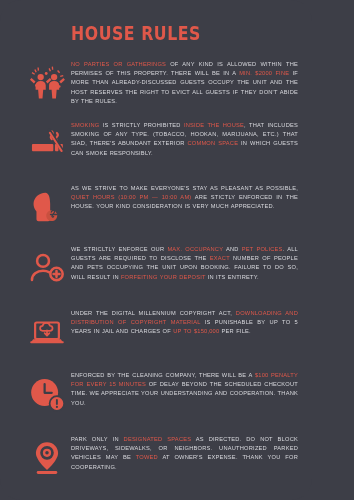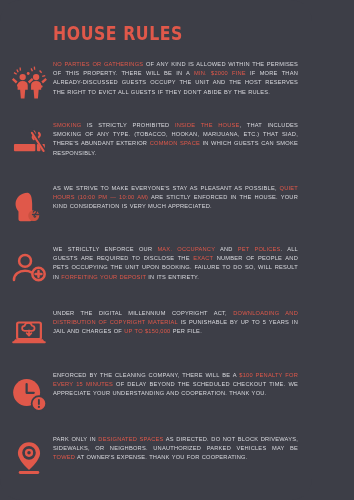--- a/index.html
+++ b/index.html
@@ -7,21 +7,21 @@
     width:354px;height:500px;
     background:#3d3e47;
     font-family:"Liberation Sans", sans-serif;
     overflow:hidden;
   }
   .page{
     position:relative;
     width:312px;height:500px;
     background:#3d3e47;
     box-sizing:border-box;
-    padding:22px 10px 10px 4px;
+    padding:22px 10px 10px 22px;
     border-radius:21px;
   }
   .title{
     margin:0 0 14px 49px;
     color:#e0584a;
     font-size:19px;
     font-weight:bold;
     letter-spacing:0.6px;
     font-family:"DejaVu Sans Condensed","Liberation Sans",sans-serif;
     transform:scaleX(0.92);

